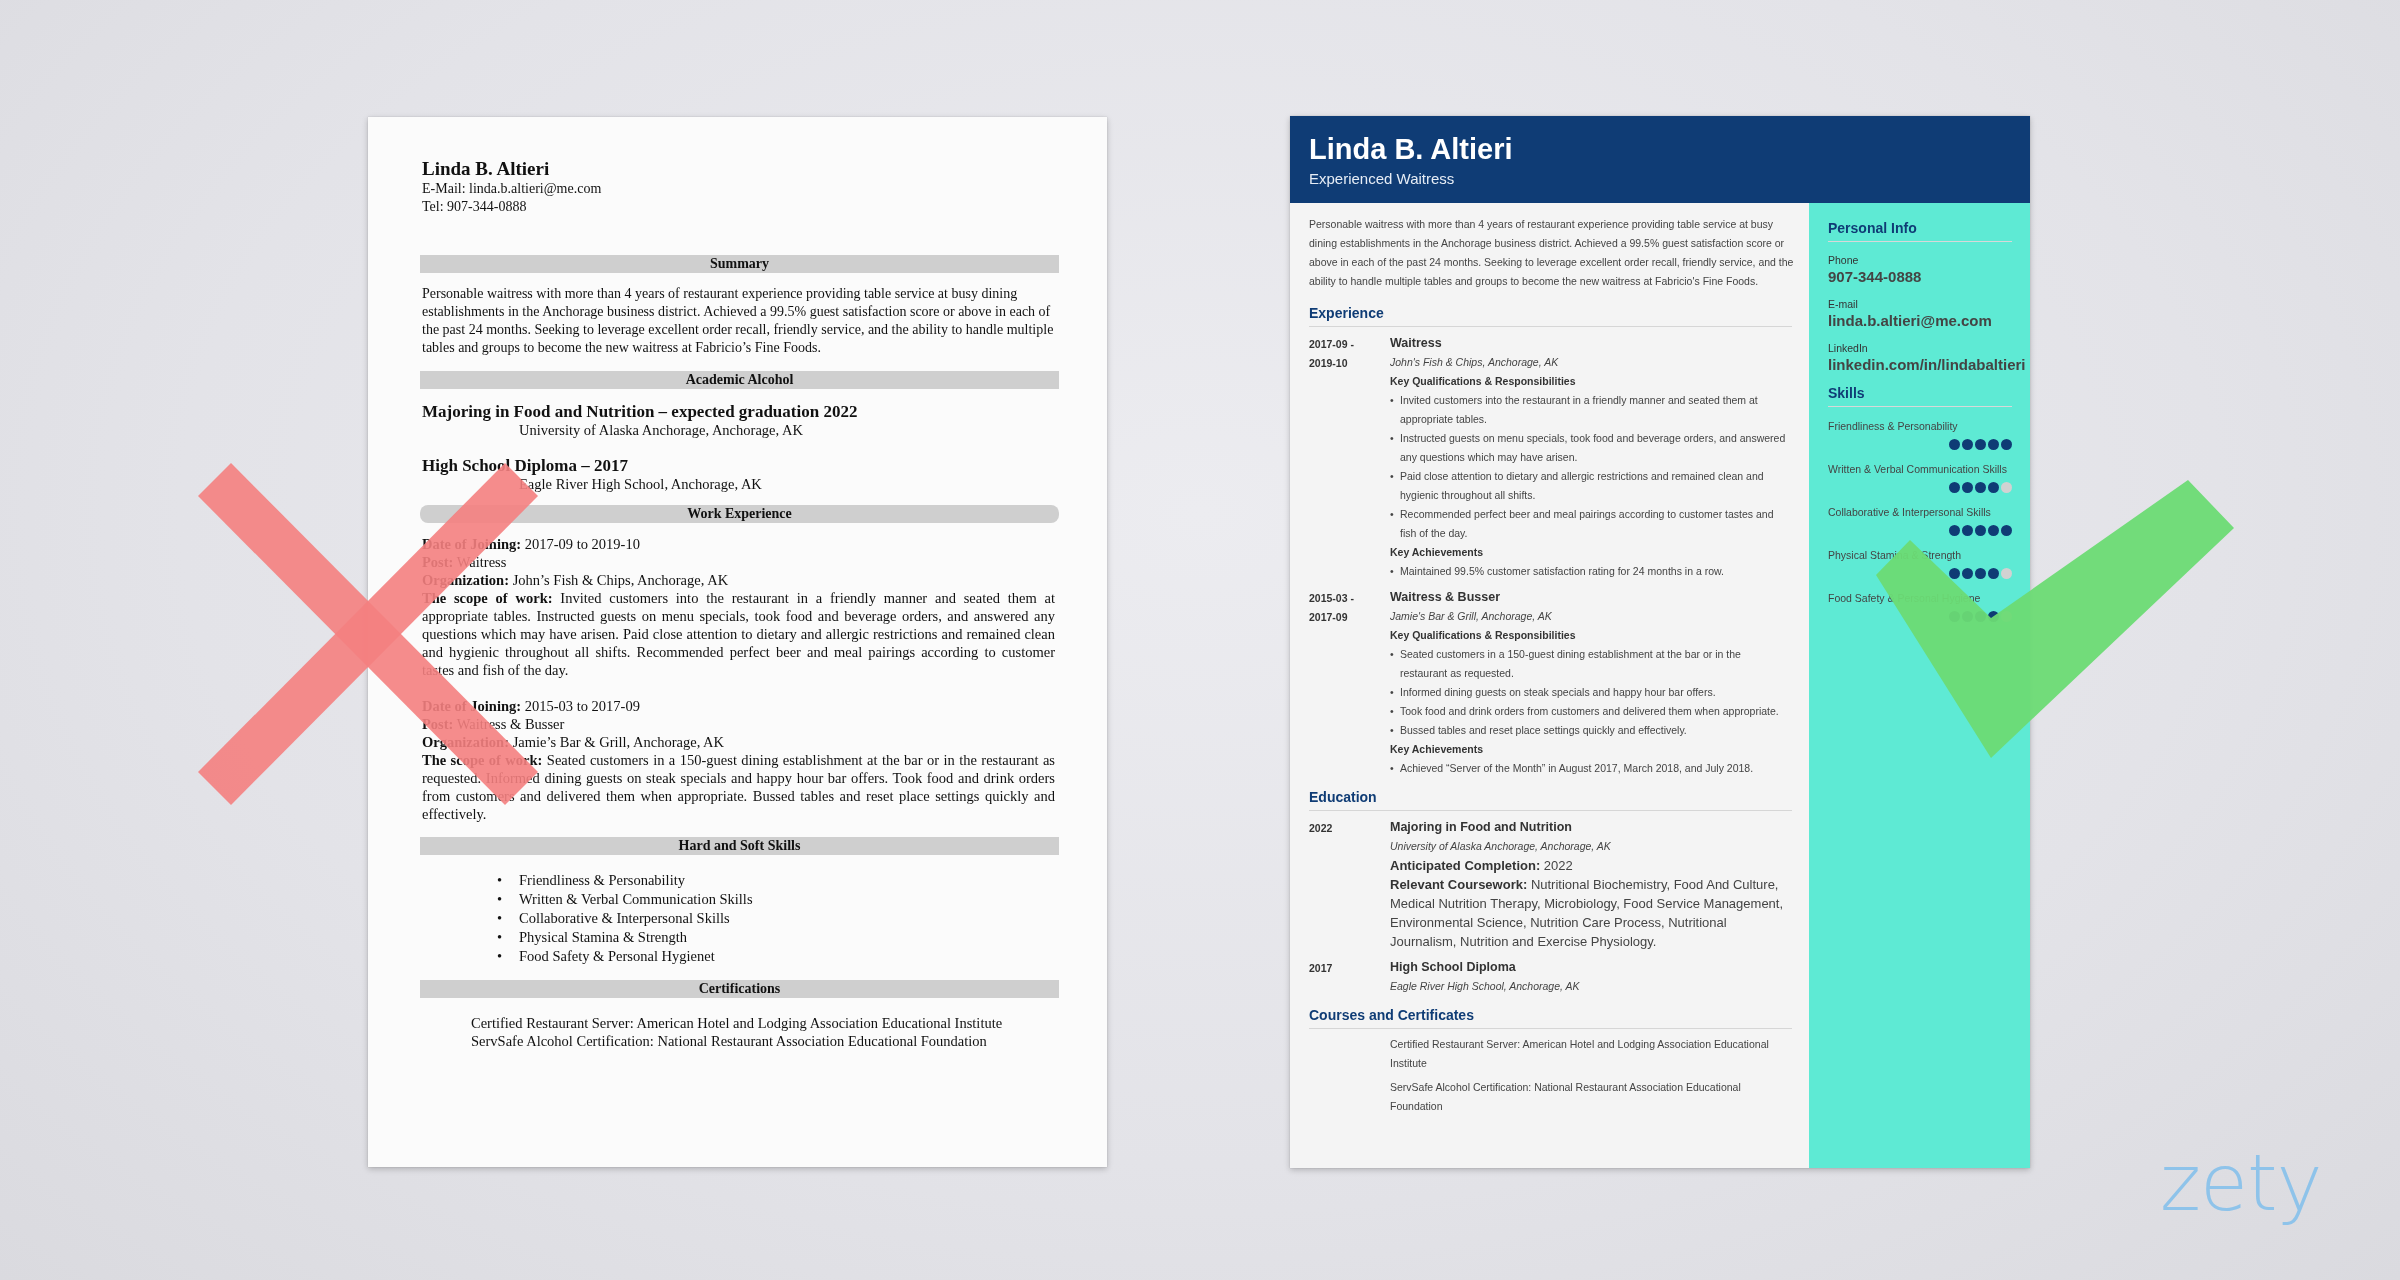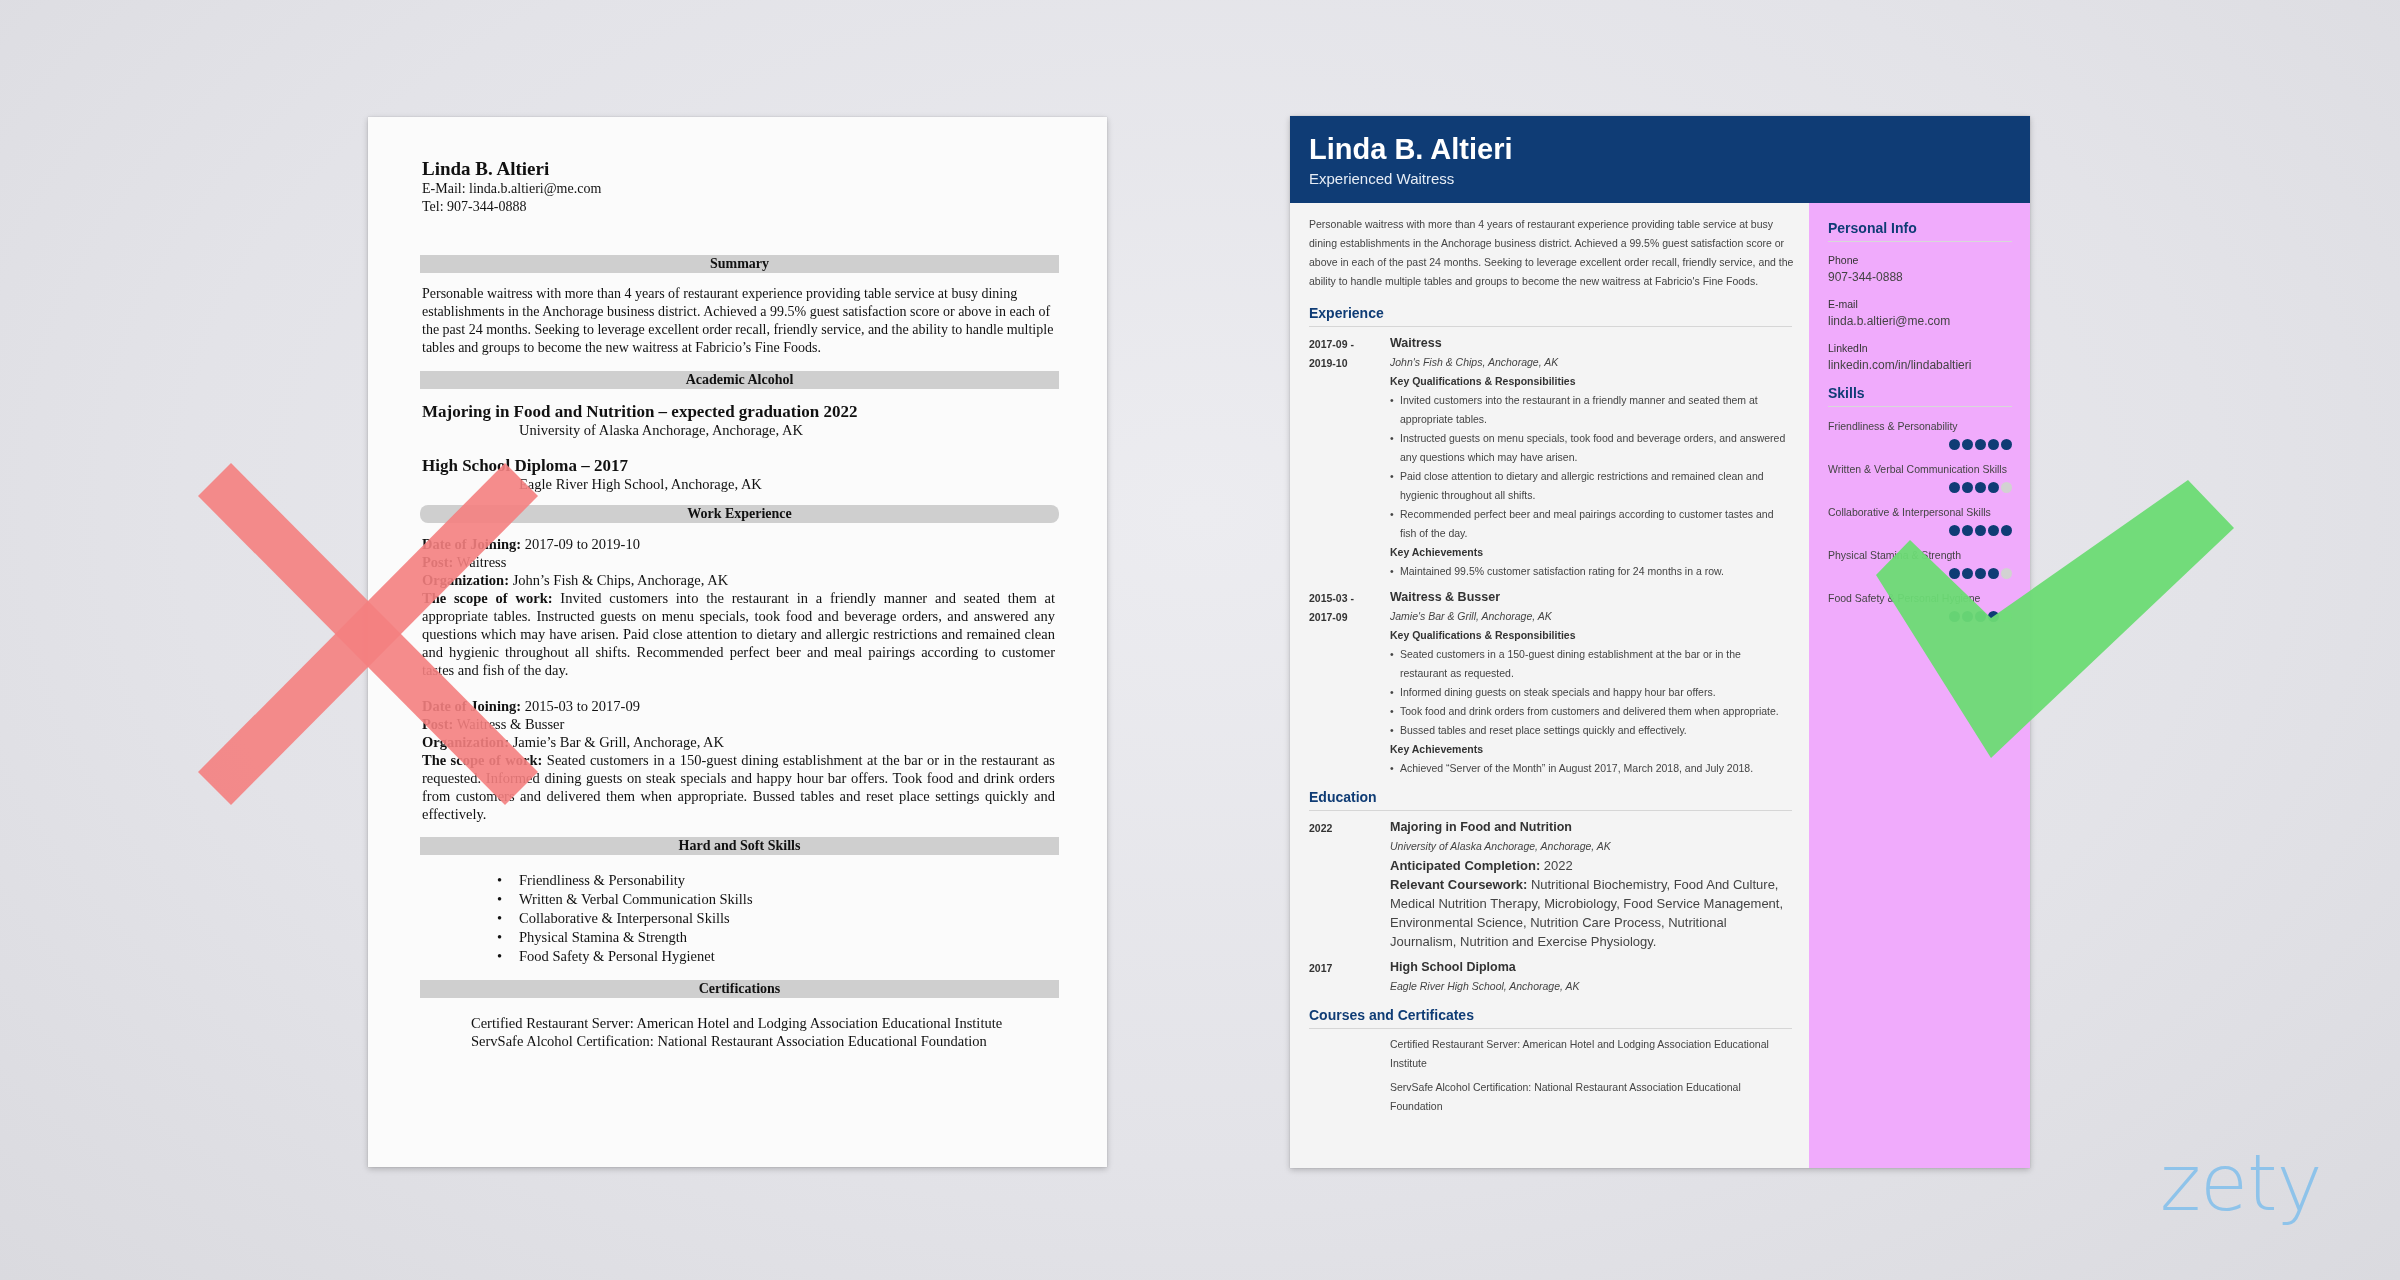--- a/index.html
+++ b/index.html
@@ -49,21 +49,21 @@
   .paper-right {
     position: absolute; left: 1290px; top: 116px; width: 740px; height: 1052px;
     background: #f4f4f4;
     box-shadow: 0 2px 6px rgba(0,0,0,0.22), 0 0 1px rgba(0,0,0,0.2);
     overflow: hidden; color: #333;
   }
   .pr-header { background: #0f3c75; height: 87px; padding: 16px 0 0 19px; }
   .pr-name { color: #fff; font-size: 29px; font-weight: bold; line-height: 34px; }
   .pr-title { color: #e6edf6; font-size: 15px; line-height: 22px; margin-top: 2px; }
   .pr-main { position: absolute; left: 0; top: 87px; width: 519px; bottom: 0; padding: 12px 0 0 19px; }
-  .pr-side { position: absolute; left: 519px; top: 87px; right: 0; bottom: 0; background: #f0abfc; padding: 16px 18px 0 19px; }
+  .pr-side { position: absolute; left: 519px; top: 87px; right: 0; bottom: 0; background: #5eead4; padding: 16px 18px 0 19px; }
   .pr-summary { font-size: 10.5px; line-height: 19px; color: #444; width: 485px; }
   .pr-section { color: #0f3c75; font-size: 14px; font-weight: bold; line-height: 18px; border-bottom: 1px solid #d6d6d6; padding-bottom: 4px; width: 483px; }
   .pr-section.exp { margin-top: 13px; }
   .pr-entry { display: flex; margin-top: 6px; }
   .pr-date { width: 81px; font-size: 10.5px; font-weight: bold; line-height: 19px; color: #333; padding-top: 2px; flex: none; }
   .pr-body { width: 400px; }
   .pr-role { font-size: 12.5px; font-weight: bold; line-height: 20px; color: #333; }
   .pr-org { font-size: 10.5px; font-style: italic; line-height: 19px; color: #444; }
   .pr-sub { font-size: 10.5px; font-weight: bold; line-height: 19px; color: #333; }
   .pr-bullets { list-style: none; font-size: 10.5px; line-height: 19px; color: #444; }
@@ -72,21 +72,21 @@
   .pr-section.edu { margin-top: 10px; }
   .pr-line { font-size: 13px; line-height: 19px; color: #444; }
   .pr-line b { color: #333; }
   .pr-section.courses { margin-top: 10px; }
   .pr-cert { font-size: 10.5px; line-height: 19px; color: #444; margin-left: 81px; width: 400px; }
   .pr-certs { margin-top: 6px; }
   .pr-cert + .pr-cert { margin-top: 5px; }
 
   .ps-section { color: #0f3c75; font-size: 14px; font-weight: bold; line-height: 18px; border-bottom: 1px solid #d8d8d8; padding-bottom: 4px; }
   .ps-label { font-size: 10.5px; font-weight: normal; color: #333; line-height: 16px; margin-top: 10px; }
-  .ps-value { font-size: 12px; color: #444; line-height: 18px; }
+  .ps-value { font-size: 15px; color: #444; line-height: 18px; font-weight: bold; }
   .ps-section.skills { margin-top: 10px; }
   .ps-skill { margin-top: 10px; }
   .ps-skill-name { font-size: 10.5px; color: #444; line-height: 19px; }
   .ps-dots { display: flex; justify-content: flex-end; gap: 2px; margin-top: 3px; }
   .ps-dot { width: 11px; height: 11px; border-radius: 50%; background: #0f3c75; }
   .ps-dot.off { background: #d2d2d2; }
 
   
   .x-mark { position: absolute; left: 198px; top: 463px; width: 340px; height: 342px; pointer-events: none; }
   .check-mark { position: absolute; left: 1876px; top: 480px; width: 358px; height: 278px; pointer-events: none; }

